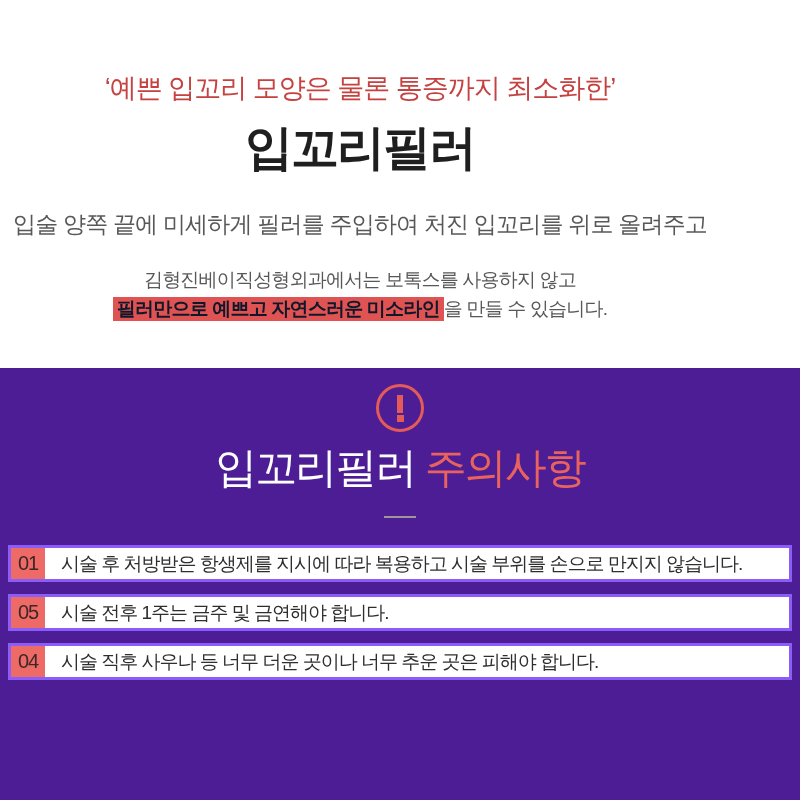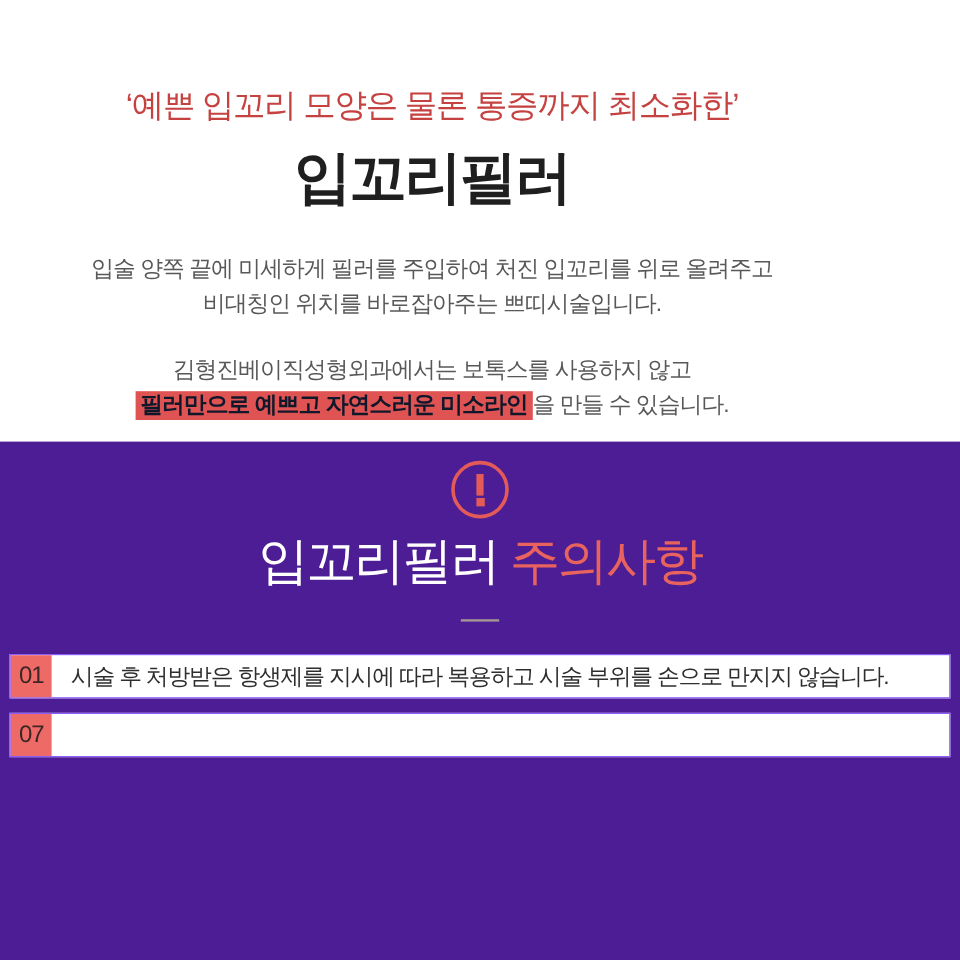--- a/index.html
+++ b/index.html
@@ -22,21 +22,21 @@
   .main-title {
     margin-top: 10px;
     color: #1f1f1f;
     font-size: 48px;
     font-weight: 800;
     letter-spacing: -2px;
   }
   .desc {
     margin-top: 30px;
     color: #585858;
-    font-size: 19px;
+    font-size: 23px;
     line-height: 29px;
     letter-spacing: -0.8px;
   }
   .clinic {
     margin-top: 26px;
     color: #585858;
     font-size: 19px;
     line-height: 29px;
     letter-spacing: -0.8px;
     text-align: center;
@@ -86,21 +86,21 @@
   .divider {
     width: 32px; height: 2px;
     background: #a39595;
     margin: 20px auto 0 auto;
   }
   .rows { margin-top: 27px; }
   .row {
     display: flex;
     align-items: stretch;
     background: #ffffff;
-    border: 1px solid #8b5cf6;
+    border: 3px solid #8b5cf6;
     margin: 0 8px 12px 8px;
     height: 37px;
     text-align: left;
   }
   .row-no {
     width: 34px;
     flex: 0 0 34px;
     background: #ee6a66;
     color: #3c2626;
     font-size: 20px;
@@ -123,21 +123,20 @@
 </head>
 <body>
 
 <div class="page">
 
   <div class="intro">
     <div class="tagline">‘예쁜 입꼬리 모양은 물론 통증까지 최소화한’</div>
     <div class="main-title">입꼬리필러</div>
     <div class="desc">
       <span>입술 양쪽 끝에 미세하게 필러를 주입하여 처진 입꼬리를 위로 올려주고</span><br>
-      <span>비대칭인 위치를 바로잡아주는 쁘띠시술입니다.</span>
     </div>
     <div class="clinic">
       <span>김형진베이직성형외과에서는 보톡스를 사용하지 않고</span><br>
       <span class="hl">필러만으로 예쁘고 자연스러운 미소라인</span><span>을 만들 수 있습니다.</span>
     </div>
   </div>
 
   <div class="caution">
     <div class="excl-circle">
       <div class="excl-bar"></div>
@@ -147,18 +146,23 @@
       <span>입꼬리필러 </span><span class="red">주의사항</span>
     </div>
     <div class="divider"></div>
 
     <div class="rows">
       <div class="row">
         <div class="row-no">01</div>
         <div class="row-text">시술 후 처방받은 항생제를 지시에 따라 복용하고 시술 부위를 손으로 만지지 않습니다.</div>
       </div>
       <div class="row">
-        <div class="row-no">07</div>
+        <div class="row-no">05</div>
+        <div class="row-text">시술 전후 1주는 금주 및 금연해야 합니다.</div>
+      </div>
+      <div class="row">
+        <div class="row-no">04</div>
+        <div class="row-text">시술 직후 사우나 등 너무 더운 곳이나 너무 추운 곳은 피해야 합니다.</div>
       </div>
     </div>
   </div>
 
 </div>
 
 </body></html>

